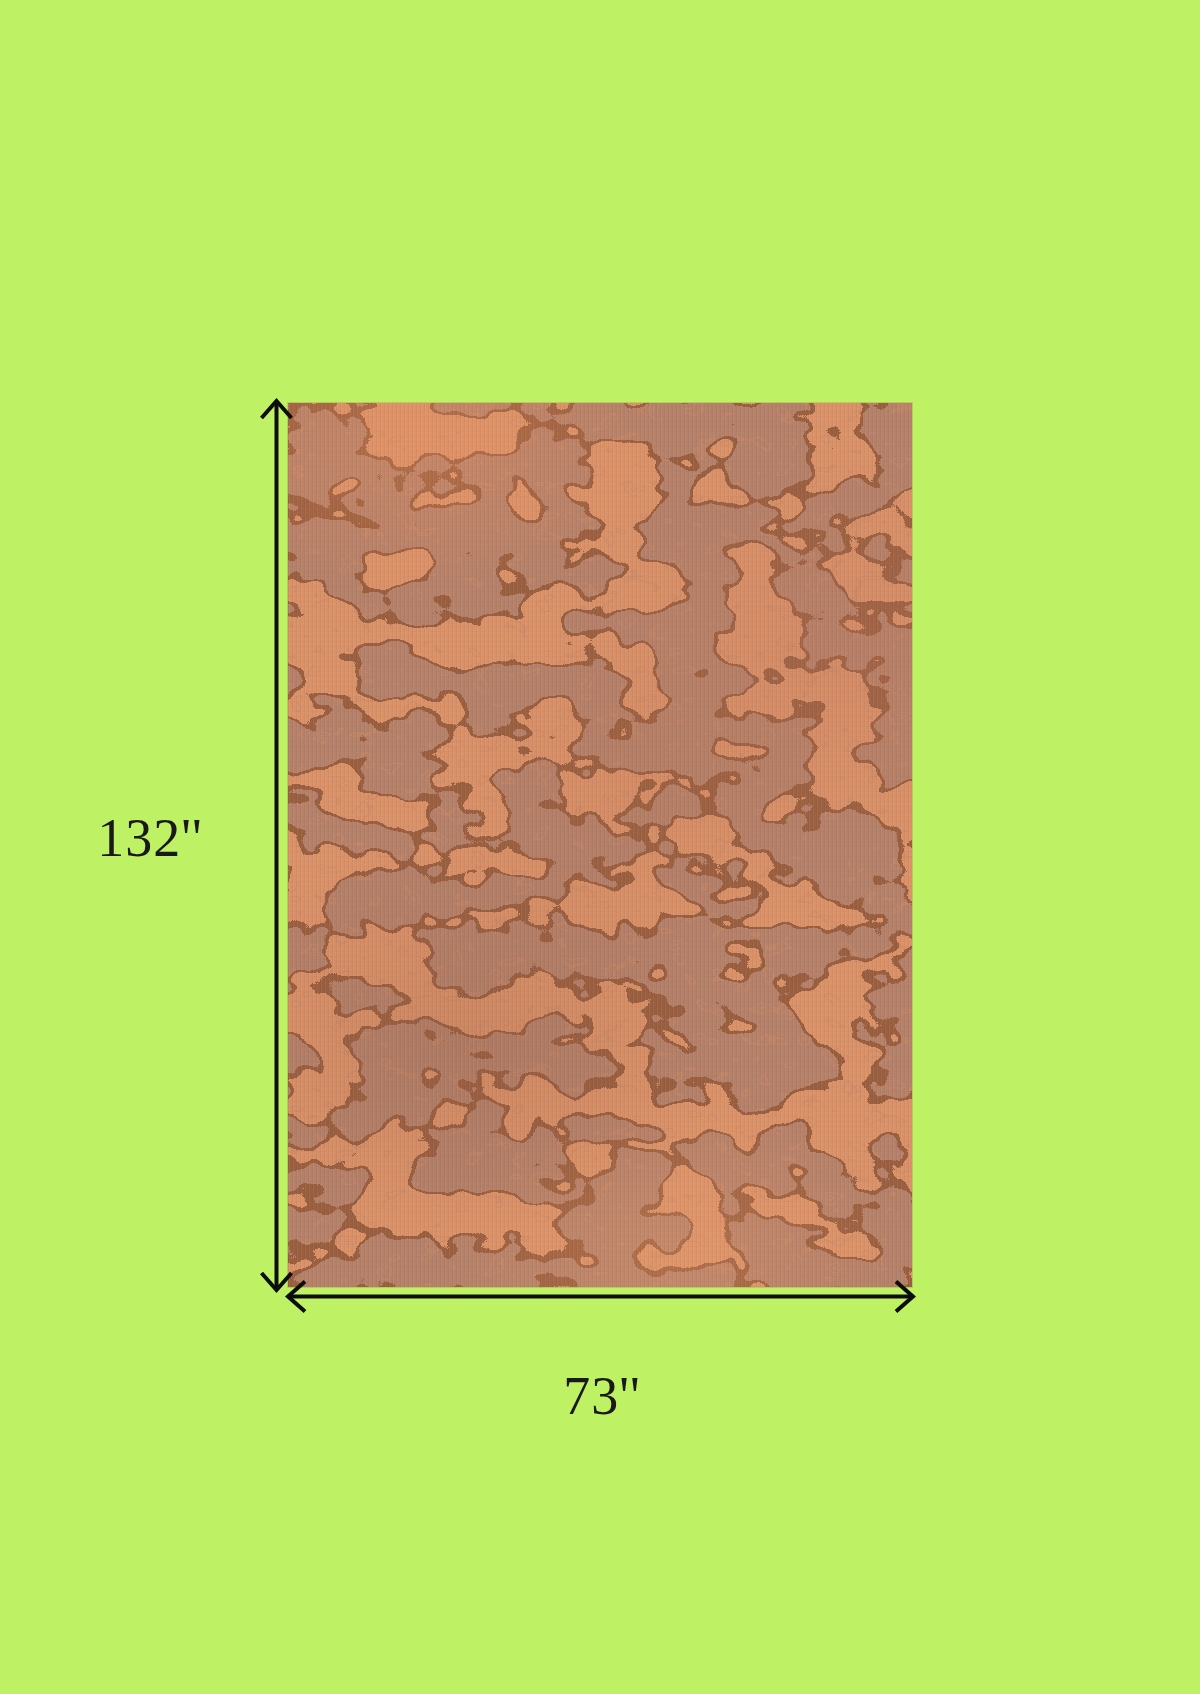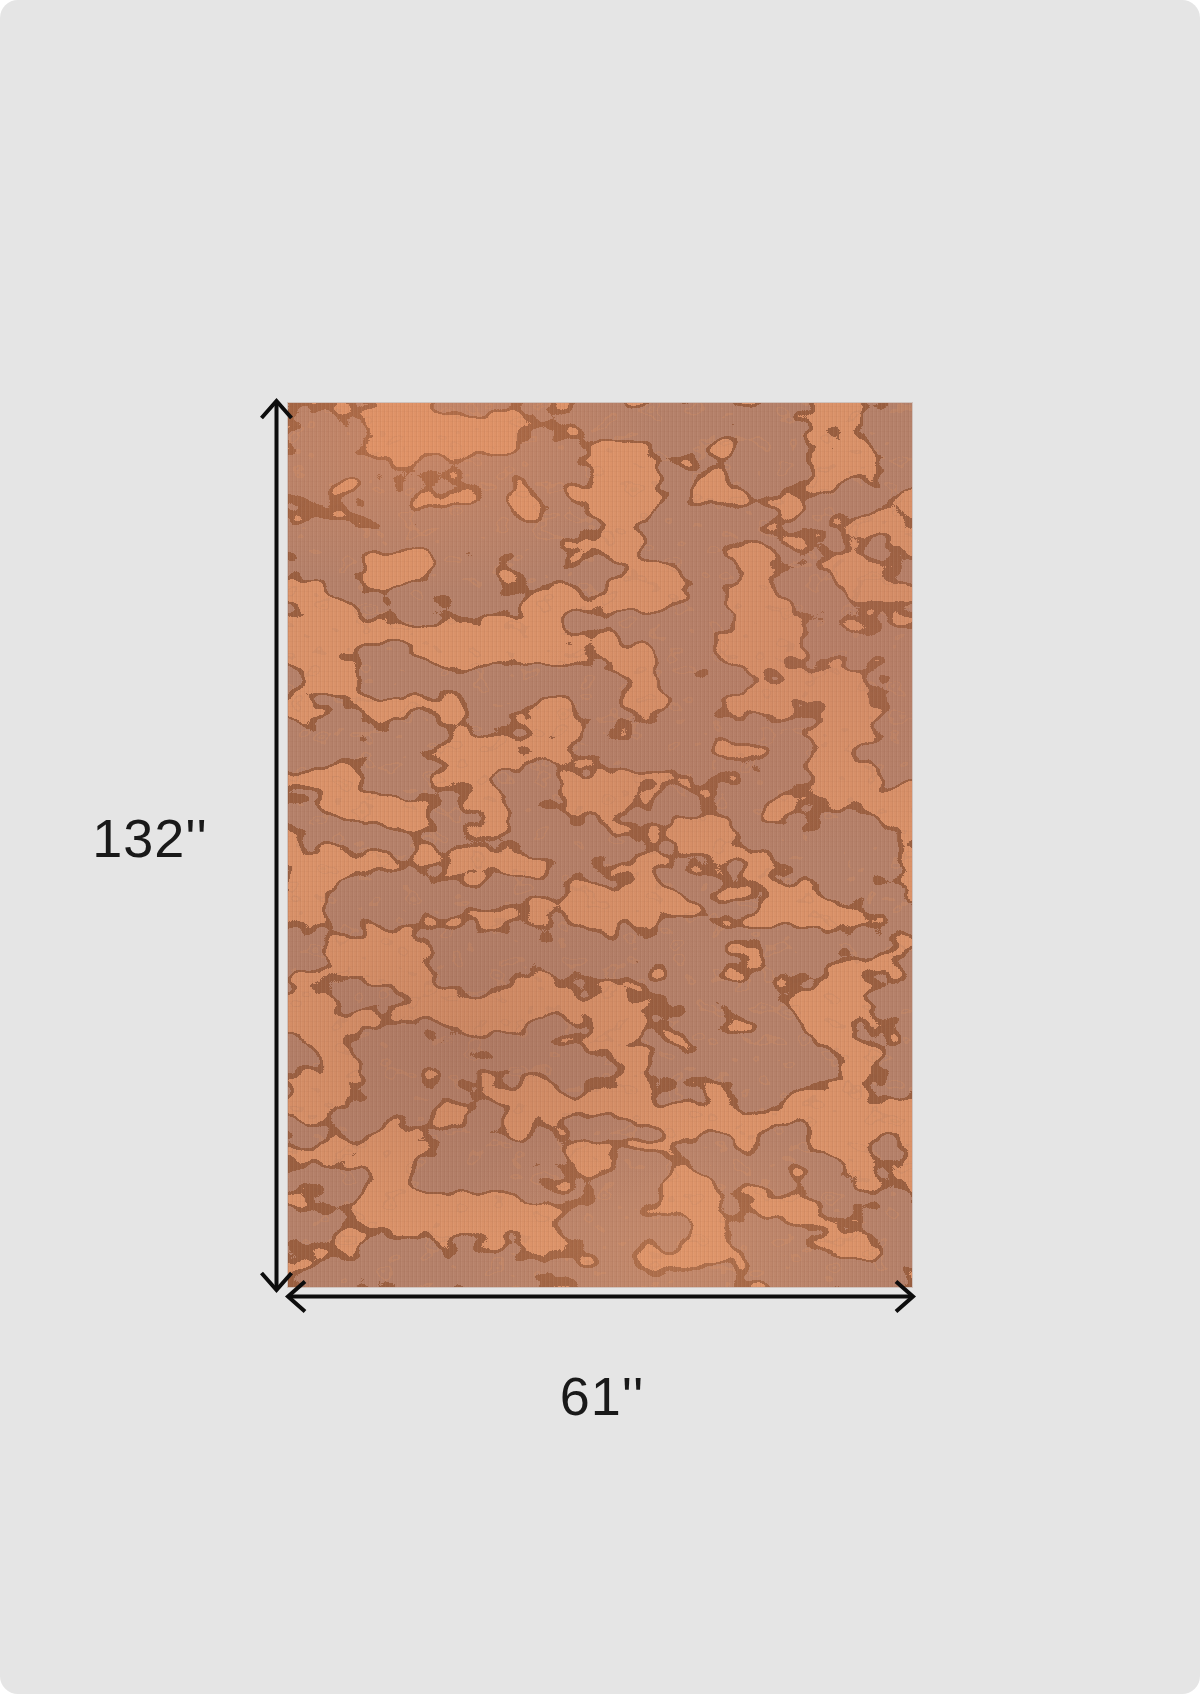--- a/index.html
+++ b/index.html
@@ -4,24 +4,23 @@
 <style>
   html, body {
     margin: 0;
     padding: 0;
     background: #ffffff;
   }
   .stage {
     position: relative;
     width: 1200px;
     height: 1694px;
-    background: #e5e5e5;
+    background: #bef264;
     overflow: hidden;
-    font-family: Liberation Sans, sans-serif;
-    border-radius: 18px;
+    font-family: Liberation Serif, serif;
   }
 
   
   .rug {
     position: absolute;
     left: 288px;
     top: 403px;
     width: 624px;
     height: 884px;
     box-shadow: 0 0 0 1px rgba(150, 95, 70, 0.25);
@@ -136,15 +135,15 @@
     </g>
     <g stroke="#0d0d0d" stroke-width="4" fill="none">
       <line x1="288" y1="1296.5" x2="913" y2="1296.5"></line>
       <path d="M 305 1281.5 L 288 1296.5 L 305 1311.5"></path>
       <path d="M 896 1281.5 L 913 1296.5 L 896 1311.5"></path>
     </g>
   </svg>
 
   <div class="dim-label height">132''</div>
 
-  <div class="dim-label width">61''</div>
+  <div class="dim-label width">73''</div>
 
 </div>
 
 </body></html>

